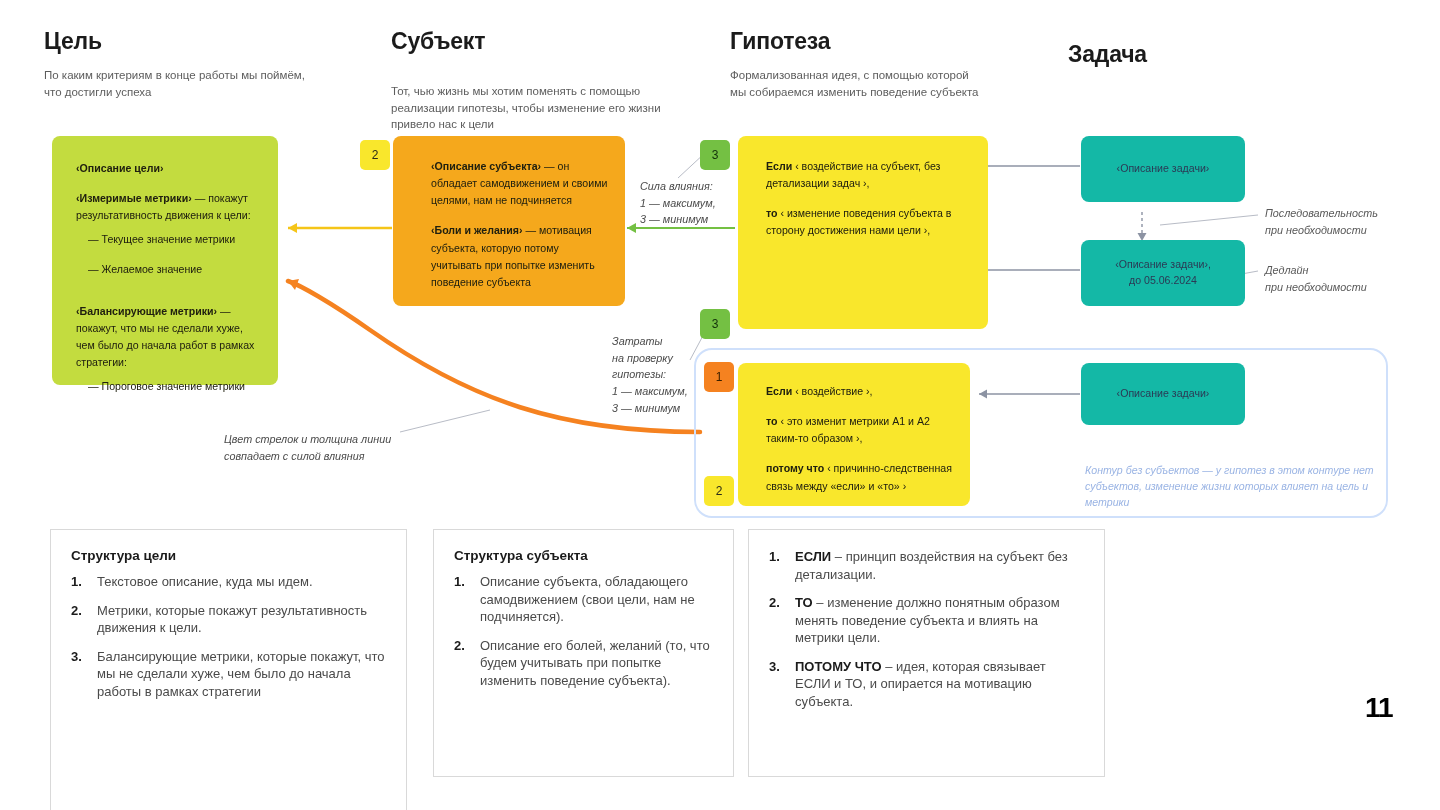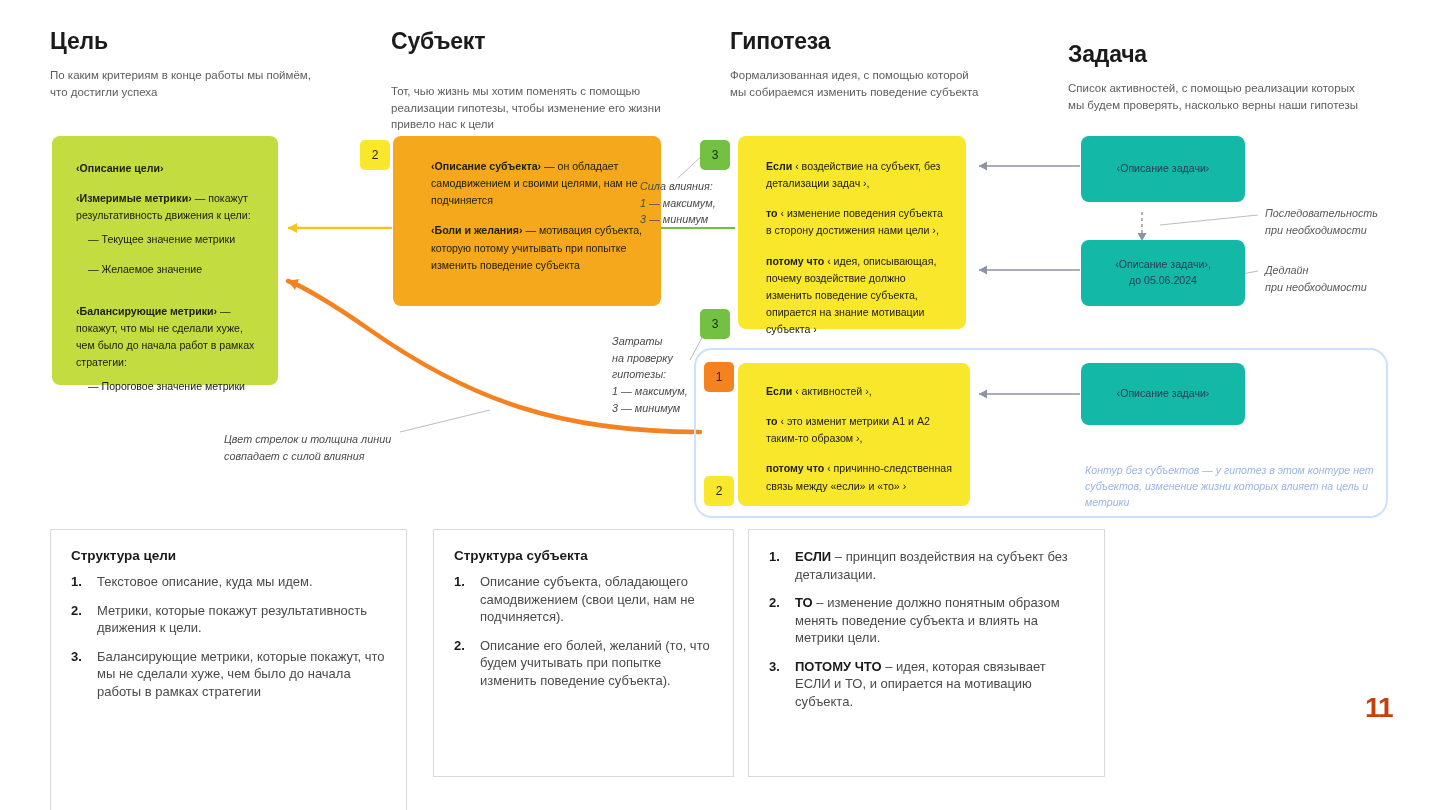--- a/index.html
+++ b/index.html
@@ -81,21 +81,21 @@
   .panel ol{margin:0;padding:0;list-style:none;}
   .panel li{
     display:flex;gap:10px;margin-bottom:11px;font-size:13px;line-height:1.35;color:#4a4a4a;
   }
   .panel li .num{font-weight:700;color:#1b1b1b;min-width:16px;text-align:left;}
   .panel li .txt{flex:1;}
   .panel li .txt b{color:#1b1b1b;font-weight:700;}
 
   
   .pageno{
-    position:absolute;font-size:28px;font-weight:700;color:#c2410c;letter-spacing:-1px;
+    position:absolute;font-size:28px;font-weight:700;color:#000000;letter-spacing:-1px;
   }
 </style>
 </head>
 <body>
 
 <div class="stage">
 
   <svg class="wires" viewBox="0 0 1440 810">
 
     <g>
@@ -135,90 +135,87 @@
 
     <path d="M1192 283 L1258 271" stroke="#b8bcc6" stroke-width="1" fill="none"></path>
 
     <path d="M678 178 L706 152" stroke="#b8bcc6" stroke-width="1" fill="none"></path>
 
     <path d="M690 360 L706 330" stroke="#b8bcc6" stroke-width="1" fill="none"></path>
 
     <path d="M400 432 L490 410" stroke="#b8bcc6" stroke-width="1" fill="none"></path>
   </svg>
 
-  <div class="col-head" style="left:50px;top:28px;width:310px;">
+  <div class="col-head" style="left:44px;top:28px;width:310px;">
     <h2>Цель</h2>
     <p style="white-space:pre-line;">По каким критериям в конце работы мы поймём,
 что достигли успеха</p>
   </div>
   <div class="col-head" style="left:391px;top:28px;width:320px;">
     <h2>Субъект</h2>
     <p style="white-space:pre-line;margin-top:28px;">Тот, чью жизнь мы хотим поменять с помощью
 реализации гипотезы, чтобы изменение его жизни
 привело нас к цели</p>
   </div>
   <div class="col-head" style="left:730px;top:28px;width:330px;">
     <h2>Гипотеза</h2>
     <p style="white-space:pre-line;">Формализованная идея, с помощью которой
 мы собираемся изменить поведение субъекта</p>
   </div>
   <div class="col-head" style="left:1068px;top:28px;width:340px;margin-top:13px;">
     <h2>Задача</h2>
-    <p style="white-space:pre-line;">Список активностей, с помощью реализации которых
-мы будем проверять, насколько верны наши гипотезы</p>
   </div>
 
   <div class="contour" style="left:694px;top:348px;width:694px;height:170px;"></div>
   <div class="contour-note" style="left:1085px;top:463px;">Контур без субъектов — у гипотез в этом контуре нет субъектов, изменение жизни которых влияет на цель и метрики</div>
 
   <div class="card card-goal" style="left:52px;top:136px;width:226px;height:249px;">
     <div class="body">
       <p class="para"><span class="b">‹Описание цели›</span></p>
       <p class="para tight"><span class="b">‹Измеримые метрики›</span><span> — покажут результативность движения к цели:</span></p>
       <p class="sub" style="margin-top:7px;">— Текущее значение метрики</p>
       <p class="sub" style="margin-top:4px;">— Желаемое значение</p>
       <div class="gap"></div>
       <p class="para tight"><span class="b">‹Балансирующие метрики›</span><span> — покажут, что мы не сделали хуже, чем было до начала работ в рамках стратегии:</span></p>
       <p class="sub" style="margin-top:7px;">— Пороговое значение метрики</p>
     </div>
   </div>
 
   <div class="badge badge-yellow" style="left:360px;top:140px;">2</div>
-  <div class="card card-subject" style="left:393px;top:136px;width:268px;height:170px;">
+  <div class="card card-subject" style="left:393px;top:136px;width:232px;height:170px;">
     <div class="body">
       <p class="para"><span class="b">‹Описание субъекта›</span><span> — он обладает самодвижением и своими целями, нам не подчиняется</span></p>
       <p class="para tight"><span class="b">‹Боли и желания›</span><span> — мотивация субъекта, которую потому учитывать при попытке изменить поведение субъекта</span></p>
     </div>
   </div>
 
   <div class="anno" style="left:640px;top:178px;width:100px;white-space:pre-line;">Сила влияния:
 1 — максимум,
 3 — минимум</div>
 
   <div class="badge badge-green" style="left:700px;top:140px;">3</div>
   <div class="badge badge-green" style="left:700px;top:309px;">3</div>
-  <div class="card card-hyp" style="left:738px;top:136px;width:228px;height:193px;">
+  <div class="card card-hyp" style="left:738px;top:136px;width:250px;height:193px;">
     <div class="body">
       <p class="para"><span class="b">Если</span><span> ‹ воздействие на субъект, без детализации задач ›,</span></p>
       <p class="para"><span class="b">то</span><span> ‹ изменение поведения субъекта в сторону достижения нами цели ›,</span></p>
-      <p class="para tight"><span class="b">потому что</span><span> ‹ идея, описывающая, почему воздействие должно изменить поведение субъекта, опирается на знание мотивации субъекта ›</span></p>
     </div>
   </div>
 
   <div class="anno" style="left:612px;top:333px;width:100px;white-space:pre-line;">Затраты
 на проверку
 гипотезы:
 1 — максимум,
 3 — минимум</div>
 
   <div class="badge badge-orange" style="left:704px;top:362px;">1</div>
   <div class="badge badge-yellow" style="left:704px;top:476px;">2</div>
   <div class="card card-hyp" style="left:738px;top:363px;width:232px;height:143px;">
     <div class="body" style="padding-top:20px;">
-      <p class="para"><span class="b">Если</span><span> ‹ активностей ›,</span></p>
+      <p class="para"><span class="b">Если</span><span> ‹ воздействие ›,</span></p>
       <p class="para"><span class="b">то</span><span> ‹ это изменит метрики A1 и A2 таким-то образом ›,</span></p>
       <p class="para tight"><span class="b">потому что</span><span> ‹ причинно-следственная связь между «если» и «то» ›</span></p>
     </div>
   </div>
 
   <div class="card card-task" style="left:1081px;top:136px;width:164px;height:66px;">
     <div class="body" style="white-space:pre-line;">‹Описание задачи›</div>
   </div>
   <div class="card card-task" style="left:1081px;top:240px;width:164px;height:66px;">
     <div class="body" style="white-space:pre-line;">‹Описание задачи›,

